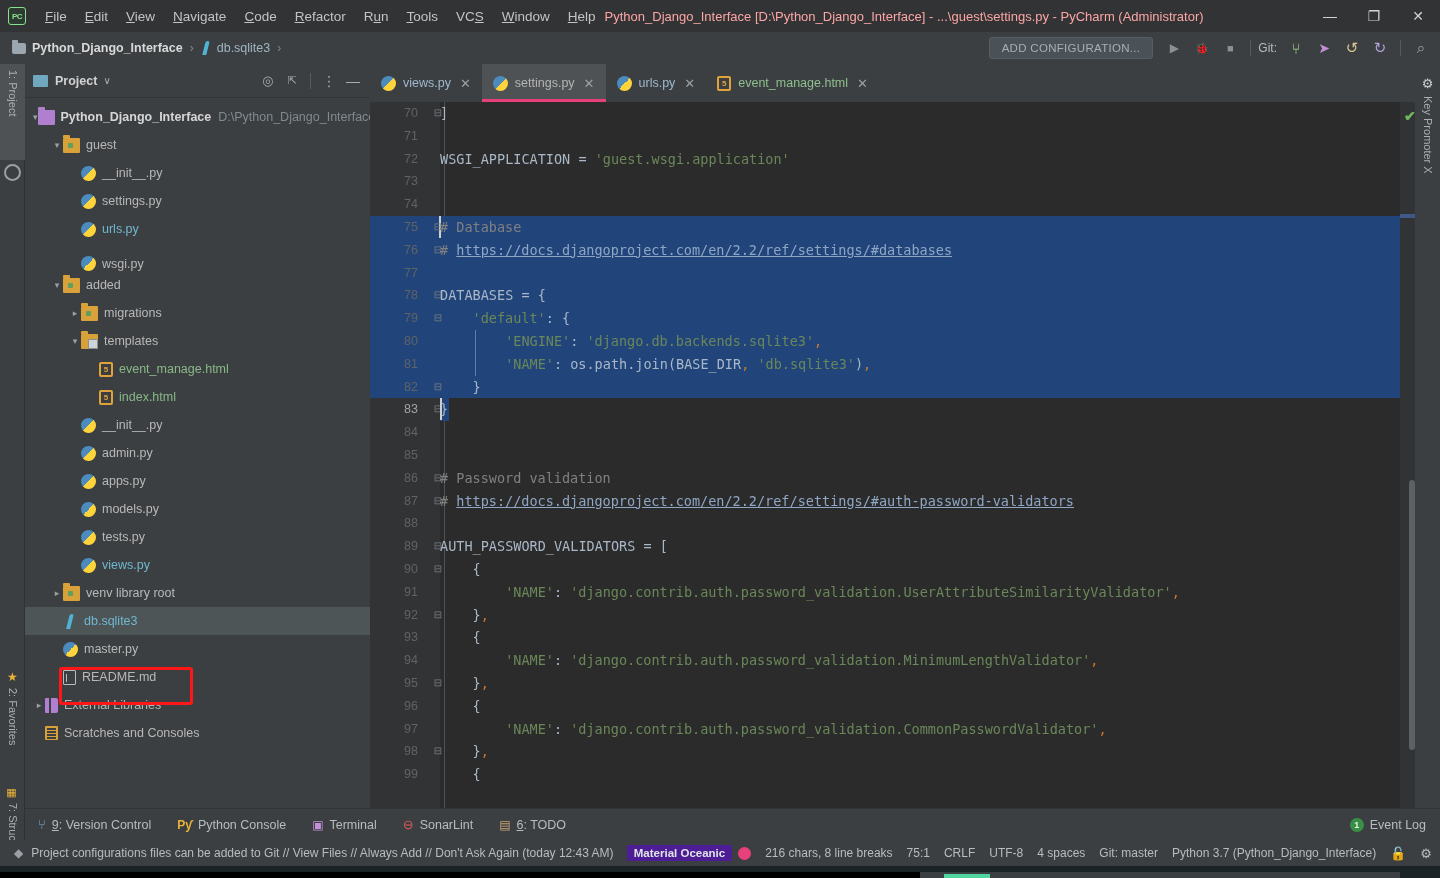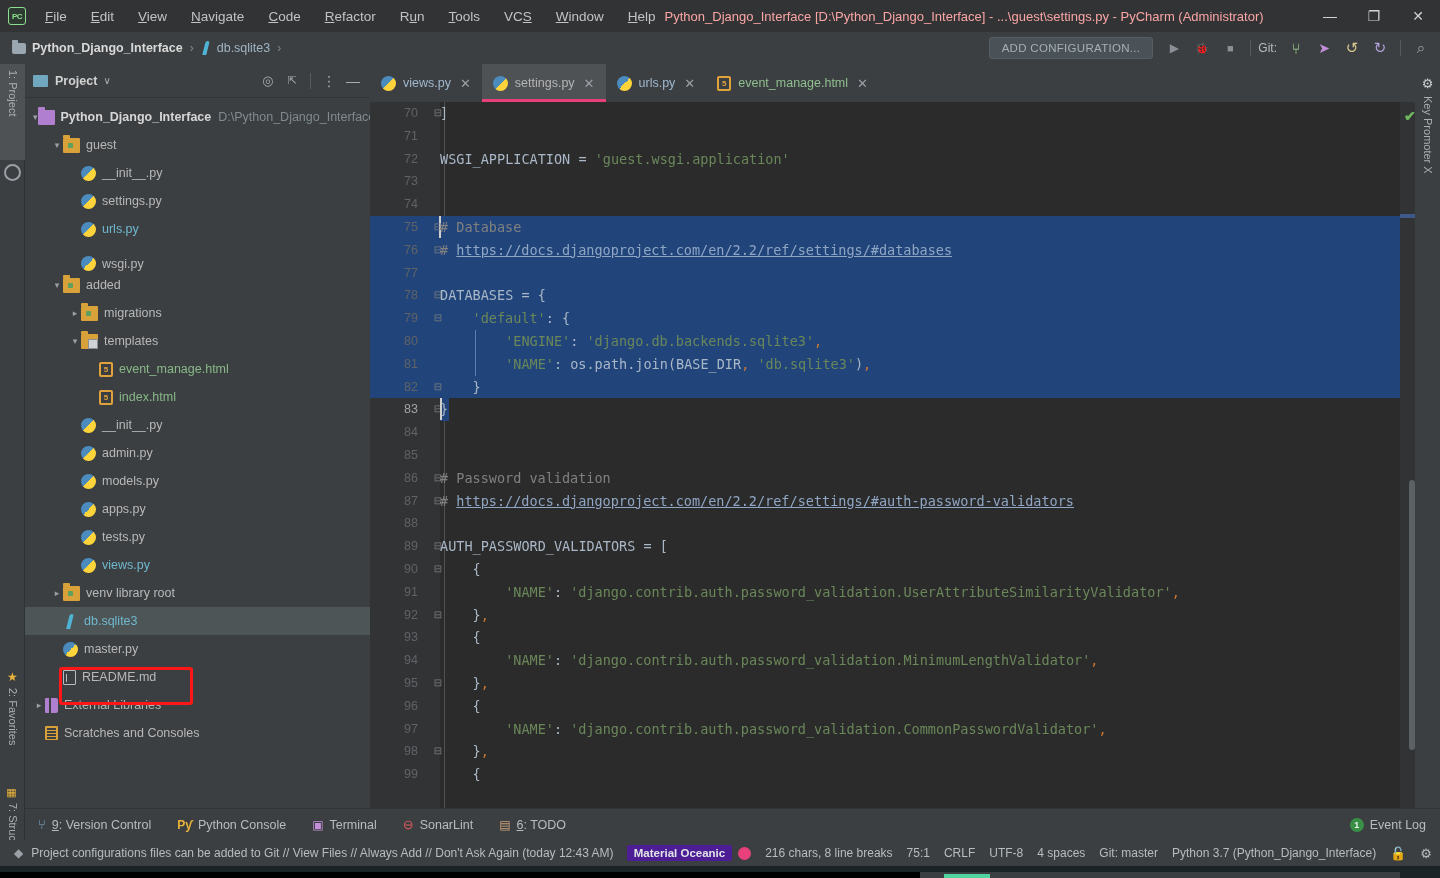--- a/index.html
+++ b/index.html
@@ -280,21 +280,21 @@
     position:absolute; left:70px; width:2px; height:22px; background:#d0d0d0;
   }
 </style>
 </head>
 <body>
 
 <div id="app">
 
   <div class="menubar">
     <div class="pc-logo">PC</div>
-    <div id="menu-items" style="display:flex;align-items:flex-start;gap:6px;">
+    <div id="menu-items" style="display:flex;align-items:flex-start;">
         <div class="menu-item"><span class="mn">F</span>ile</div>
         <div class="menu-item"><span class="mn">E</span>dit</div>
         <div class="menu-item"><span class="mn">V</span>iew</div>
         <div class="menu-item"><span class="mn">N</span>avigate</div>
         <div class="menu-item"><span class="mn">C</span>ode</div>
         <div class="menu-item"><span class="mn">R</span>efactor</div>
         <div class="menu-item">R<span class="mn">u</span>n</div>
         <div class="menu-item"><span class="mn">T</span>ools</div>
         <div class="menu-item">VC<span class="mn">S</span></div>
         <div class="menu-item"><span class="mn">W</span>indow</div>
@@ -422,26 +422,26 @@
           <span class="lbl">__init__.py</span>
         </div>
         <div class="node" style="padding-left: 44px;">
           <span class="arrow"></span>
           <span class="ic ic-py"></span>
           <span class="lbl">admin.py</span>
         </div>
         <div class="node" style="padding-left: 44px;">
           <span class="arrow"></span>
           <span class="ic ic-py"></span>
+          <span class="lbl">apps.py</span>
+        </div>
+        <div class="node" style="padding-left: 44px;">
+          <span class="arrow"></span>
+          <span class="ic ic-py"></span>
           <span class="lbl">models.py</span>
-        </div>
-        <div class="node" style="padding-left: 44px;">
-          <span class="arrow"></span>
-          <span class="ic ic-py"></span>
-          <span class="lbl">apps.py</span>
         </div>
         <div class="node" style="padding-left: 44px;">
           <span class="arrow"></span>
           <span class="ic ic-py"></span>
           <span class="lbl">tests.py</span>
         </div>
         <div class="node" style="padding-left: 44px;">
           <span class="arrow"></span>
           <span class="ic ic-py"></span>
           <span class="lbl blue">views.py</span>

